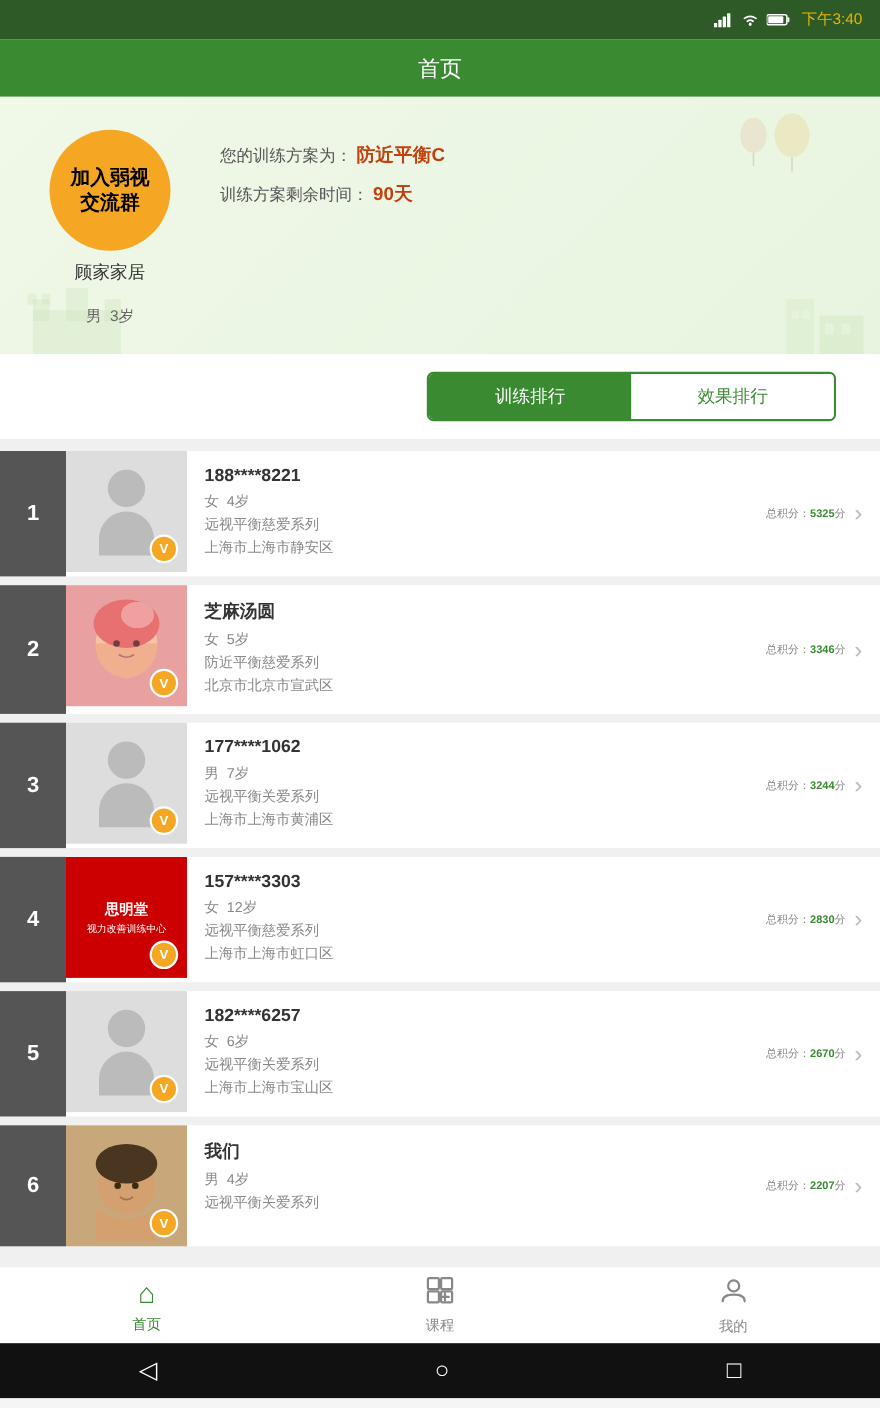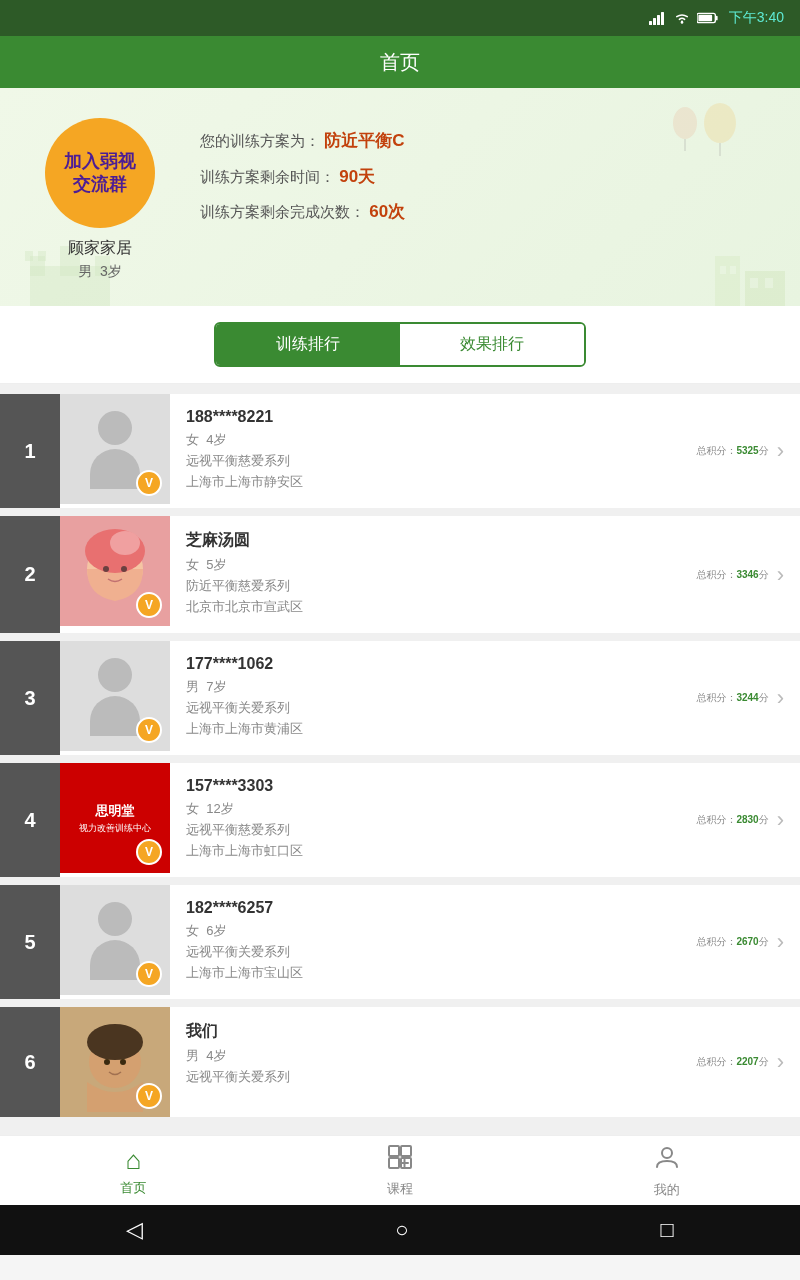--- a/index.html
+++ b/index.html
@@ -2,21 +2,21 @@
 <html><head>
   <meta charset="utf-8">
   <style>
     * { margin: 0; padding: 0; box-sizing: border-box; }
     body { width: 800px; min-height: 1280px; font-family: "PingFang SC", "Microsoft YaHei", sans-serif; background: #f5f5f5; overflow-x: hidden; }
 
     
     .status-bar {
       width: 800px; height: 36px; background: #2d5a27;
       display: flex; align-items: center; justify-content: flex-end;
-      padding: 0 16px; color: #5eead4; font-size: 13px; gap: 10px;
+      padding: 0 16px; color: #eab308; font-size: 13px; gap: 10px;
     }
     .status-bar .time { font-size: 14px; font-weight: 500; }
     .status-icons { display: flex; align-items: center; gap: 6px; }
 
     
     .header {
       width: 800px; height: 52px; background: #3a8a32;
       display: flex; align-items: center; justify-content: center;
     }
     .header-title { color: white; font-size: 20px; font-weight: 500; }
@@ -32,34 +32,34 @@
     .profile-bg-decor {
       position: absolute; top: 0; left: 0; right: 0; bottom: 0;
       background: linear-gradient(135deg, #f0f8e8 0%, #e8f4e0 100%);
       z-index: 0;
     }
 
     .profile-left { display: flex; flex-direction: column; align-items: center; z-index: 2; min-width: 120px; }
     .avatar-circle {
       width: 110px; height: 110px; border-radius: 50%; background: #f5a623;
       display: flex; align-items: center; justify-content: center;
-      color: #4c1d95; font-size: 18px; font-weight: 700;
+      color: #000000; font-size: 18px; font-weight: 700;
       text-align: center; line-height: 1.3; cursor: pointer;
     }
     .profile-name { margin-top: 10px; font-size: 16px; color: #333; font-weight: 500; }
-    .profile-gender-age { font-size: 14px; color: #666; margin-top: 4px; }
+    .profile-gender-age { font-size: 14px; color: #666; margin-top: 20px; }
 
     .profile-right { z-index: 2; padding-top: 10px; }
     .profile-info-row { font-size: 15px; color: #555; margin-bottom: 10px; line-height: 1.5; }
     .profile-info-row .highlight { color: #c2410c; font-weight: 700; font-size: 17px; }
 
     
     .tabs-section {
       background: white; padding: 16px 40px;
-      display: flex; justify-content: center; align-items: center;
+      display: flex; justify-content: flex-end; align-items: center;
       border-bottom: 1px solid #eee;
     }
     .tabs-container {
       display: flex; border: 2px solid #3a8a32; border-radius: 6px; overflow: hidden;
     }
     .tab-btn {
       padding: 10px 60px; font-size: 16px; cursor: pointer; border: none;
       background: white; color: #3a8a32; font-weight: 500;
     }
     .tab-btn.active { background: #3a8a32; color: white; }
@@ -208,24 +208,20 @@
   </div>
 
   <div class="profile-right">
     <div class="profile-info-row">
       <span>您的训练方案为：</span>
       <span class="highlight">防近平衡C</span>
     </div>
     <div class="profile-info-row">
       <span>训练方案剩余时间：</span>
       <span class="highlight">90天</span>
-    </div>
-    <div class="profile-info-row">
-      <span>训练方案剩余完成次数：</span>
-      <span class="highlight">60次</span>
     </div>
   </div>
 </div>
 
 <div class="tabs-section">
   <div class="tabs-container">
     <button class="tab-btn active">训练排行</button>
     <button class="tab-btn">效果排行</button>
   </div>
 </div>

